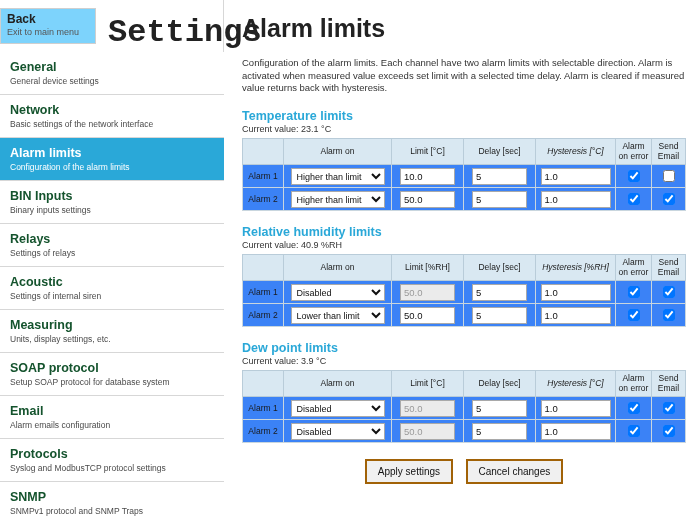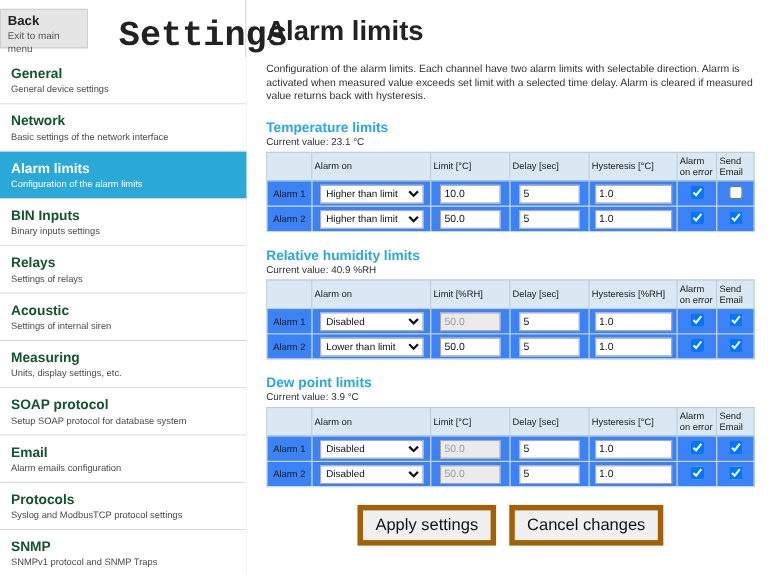--- a/index.html
+++ b/index.html
@@ -20,23 +20,23 @@
   .sidebar {
     position: absolute;
     left: 0; top: 0;
     width: 224px; height: 523px;
     background: #ffffff;
     border-right: 1px solid #d7d7d7;
   }
   .back-box {
     position: absolute;
     left: 0; top: 8px;
-    width: 80px; height: 36px;
+    width: 96px; height: 36px;
     border: 1px solid #cfcfcf;
-    background: #e5e5e5;
+    background: #7dd3fc;
     padding: 3px 0 0 6px;
   }
   .back-title {
     font-size: 12px; font-weight: bold; color: #222;
     line-height: 14px;
   }
   .back-sub {
     font-size: 9px; color: #555; line-height: 12px;
   }
   .settings-title {
@@ -100,21 +100,21 @@
     border-collapse: collapse;
     width: 444px;
     table-layout: fixed;
   }
   table.limits th {
     background: #d9e8f2;
     border: 1px solid #b9ccd9;
     font-size: 8.5px;
     font-weight: normal;
     color: #1a1a1a;
-    text-align: left;
+    text-align: center;
     height: 26px;
     padding: 1px 2px;
     line-height: 10px;
   }
   table.limits td {
     border: 1px solid #c9d6de;
     background: #3b82f6;
     height: 23px;
     padding: 1px 4px;
     text-align: center;
@@ -123,21 +123,21 @@
   td.rowlabel {
     font-size: 8.5px;
     color: #1a1a1a;
     text-align: left;
     padding-left: 5px;
     width: 42px;
   }
   .col-alarmon { width: 108px; }
   .col-limit   { width: 72px; }
   .col-delay   { width: 72px; }
-  .col-hyst    { width: 80px; }
+  .col-hyst    { width: 80px; font-style: italic; }
   .col-err     { width: 36px; }
   .col-mail    { width: 34px; margin-left: 20px; }
 
   select.sel {
     width: 94px;
     height: 17px;
     font-size: 9px;
     font-family: "Liberation Sans", sans-serif;
     border: 1px solid #a9a9a9;
     background: #ffffff;
@@ -165,24 +165,24 @@
     margin: 0;
     vertical-align: middle;
   }
 
   .buttons {
     width: 444px;
     text-align: center;
     margin-top: 16px;
   }
   .btn {
-    font-size: 15px;
+    font-size: 10px;
     font-family: "Liberation Sans", sans-serif;
     background: #f0f0f0;
-    border: 5px solid #a16207;
+    border: 2px solid #a16207;
     color: #111;
     padding: 5px 11px;
     margin: 0 4px;
     cursor: pointer;
   }
 </style>
 </head>
 <body>
 
 <div class="page">

